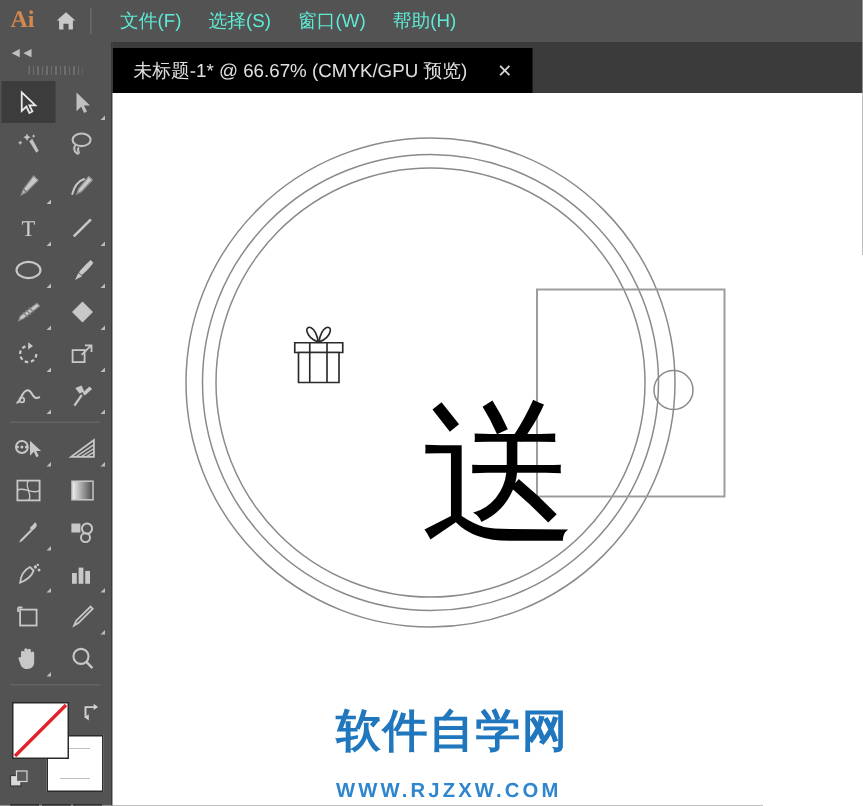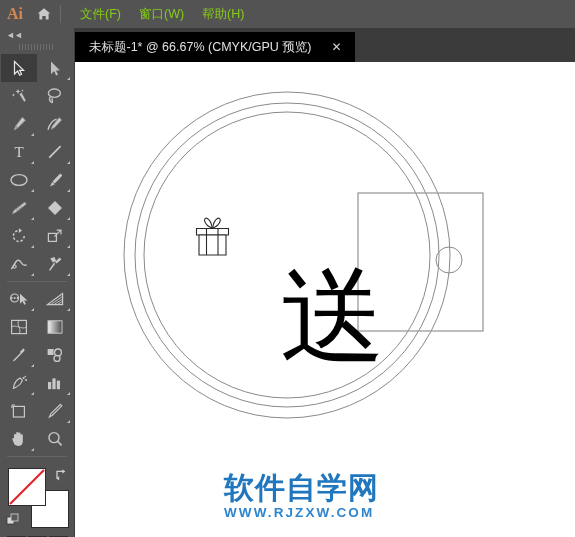--- a/index.html
+++ b/index.html
@@ -18,21 +18,21 @@
   }
   .ai-logo{
     width:30px;height:28px;display:flex;align-items:center;justify-content:center;
     color:#D4874E;font-size:16px;font-weight:bold;letter-spacing:0px;
     font-family:"Liberation Serif","DejaVu Serif",serif;
   }
   .home-icon{width:28px;height:28px;display:flex;align-items:center;justify-content:center;}
   .menu-divider{width:1px;height:18px;background:#6b6b6b;margin:0 6px 0 2px;}
   .menu-items{display:flex;align-items:center;margin-left:4px;}
   .menu-item{
-    color:#84cc16;font-size:12.5px;padding:3px 9px;white-space:nowrap;cursor:default;
+    color:#5eead4;font-size:12.5px;padding:3px 9px;white-space:nowrap;cursor:default;
   }
 
   
   .tabbar{
     position:absolute;left:75px;top:28px;width:500px;height:34px;
     background:#3b3b3b;
   }
   .doc-tab{
     position:absolute;left:0px;top:4px;height:30px;
     background:#000000;display:flex;align-items:center;
@@ -124,39 +124,40 @@
 
   .watermark{
     position:absolute;left:149px;top:411px;width:185px;
     text-align:left;pointer-events:none;
   }
   .wm-cn{
     font-size:30px;font-weight:bold;color:#2077bd;letter-spacing:1px;line-height:1;
     font-family:"DejaVu Sans","Liberation Sans",sans-serif;
   }
   .wm-en{
-    margin-top:2px;font-size:13.5px;font-weight:bold;color:#2f86cf;letter-spacing:2.1px;
+    margin-top:16px;font-size:13.5px;font-weight:bold;color:#2f86cf;letter-spacing:2.1px;
     font-family:"Liberation Sans",sans-serif;
   }
 </style>
 </head>
 <body>
 
 <div class="app">
 
   <div class="menubar">
     <div class="ai-logo">Ai</div>
     <div class="home-icon">
       <svg width="16" height="16" viewBox="0 0 16 16">
         <path d="M8 2.2 L14.2 7.6 L12.6 7.6 L12.6 13.6 L9.7 13.6 L9.7 9.9 L6.3 9.9 L6.3 13.6 L3.4 13.6 L3.4 7.6 L1.8 7.6 Z" fill="#c9c9c9"></path>
       </svg>
     </div>
     <div class="menu-divider"></div>
     <div class="menu-items">
       <div class="menu-item">文件(F)</div>
+      <div class="menu-item">选择(S)</div>
       <div class="menu-item">窗口(W)</div>
       <div class="menu-item">帮助(H)</div>
     </div>
   </div>
 
   <div class="tabbar">
     <div class="doc-tab">
       <span class="doc-tab-title">未标题-1* @ 66.67% (CMYK/GPU 预览)</span>
       <span class="doc-tab-close">✕</span>
     </div>

